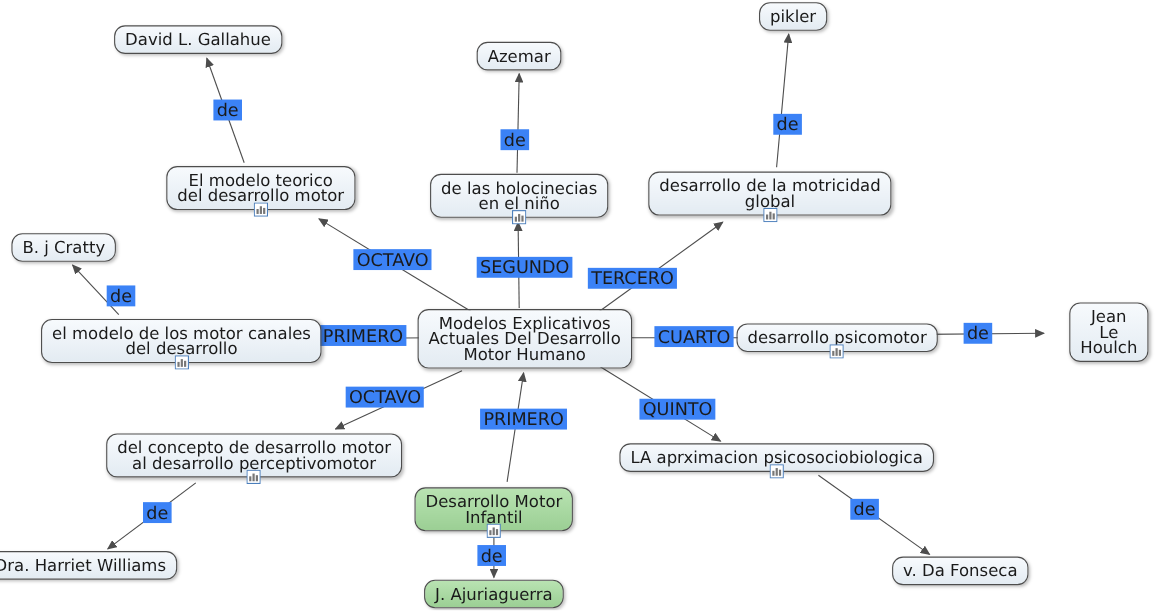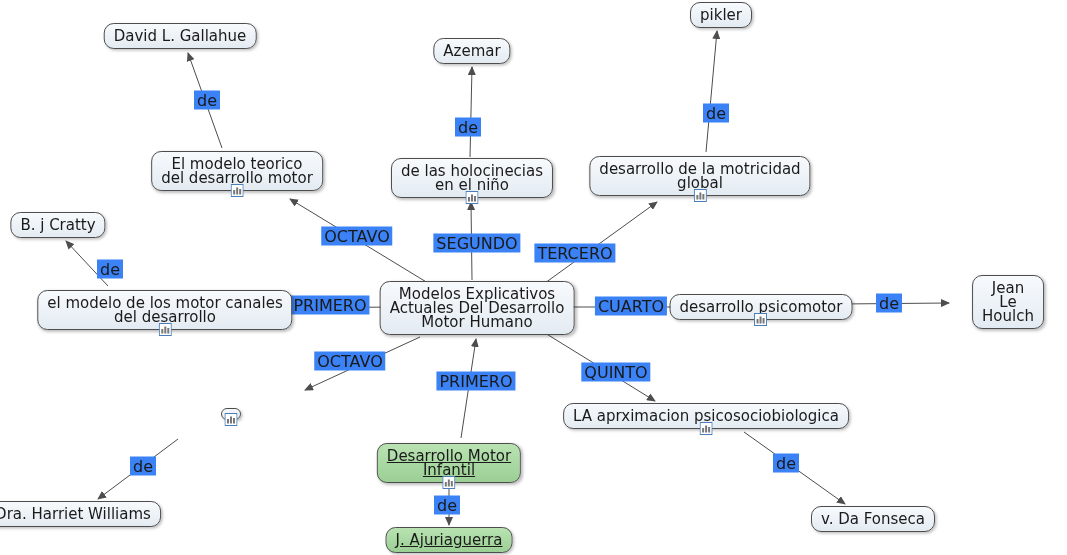--- a/index.html
+++ b/index.html
@@ -32,21 +32,20 @@
     padding: 5px 9px;
     font-size: 15px;
     line-height: 14px;
     color: var(--label-text, #1a1a1a);
     text-align: center;
     box-shadow: 1.5px 1.5px 3px rgba(0,0,0,0.25);
     cursor: default;
   }
   .node.green {
     background: linear-gradient(var(--green-fill-top, #b9e3b2), var(--green-fill-bottom, #9bcf94));
-    text-decoration: underline;
   }
   .node-label { white-space: pre-line; display: block; }
 
   .resource-icon {
     position: absolute;
     left: 50%;
     bottom: -7px;
     transform: translateX(-50%);
     width: 13px;
     height: 13px;
@@ -195,20 +194,22 @@
           <rect x="8.5" y="5" width="2" height="5.5" fill="#777777"></rect>
         </svg>
     </span>
   </div>
 
   <div class="node" style="left:1008px;top:302px">
     <span class="node-label">Jean  Le Houlch</span>
   </div>
 
   <div class="node" style="left:231px;top:414px">
+    <span class="node-label">del concepto de desarrollo motor
+al desarrollo perceptivomotor</span>
     <span class="resource-icon">
       <svg width="13" height="13" viewBox="0 0 13 13">
           <rect x="0.5" y="0.5" width="12" height="12" fill="#ffffff" stroke="currentColor"></rect>
           <rect x="2.5" y="6" width="2" height="4.5" fill="#777777"></rect>
           <rect x="5.5" y="3.5" width="2" height="7" fill="#777777"></rect>
           <rect x="8.5" y="5" width="2" height="5.5" fill="#777777"></rect>
         </svg>
     </span>
   </div>
 

